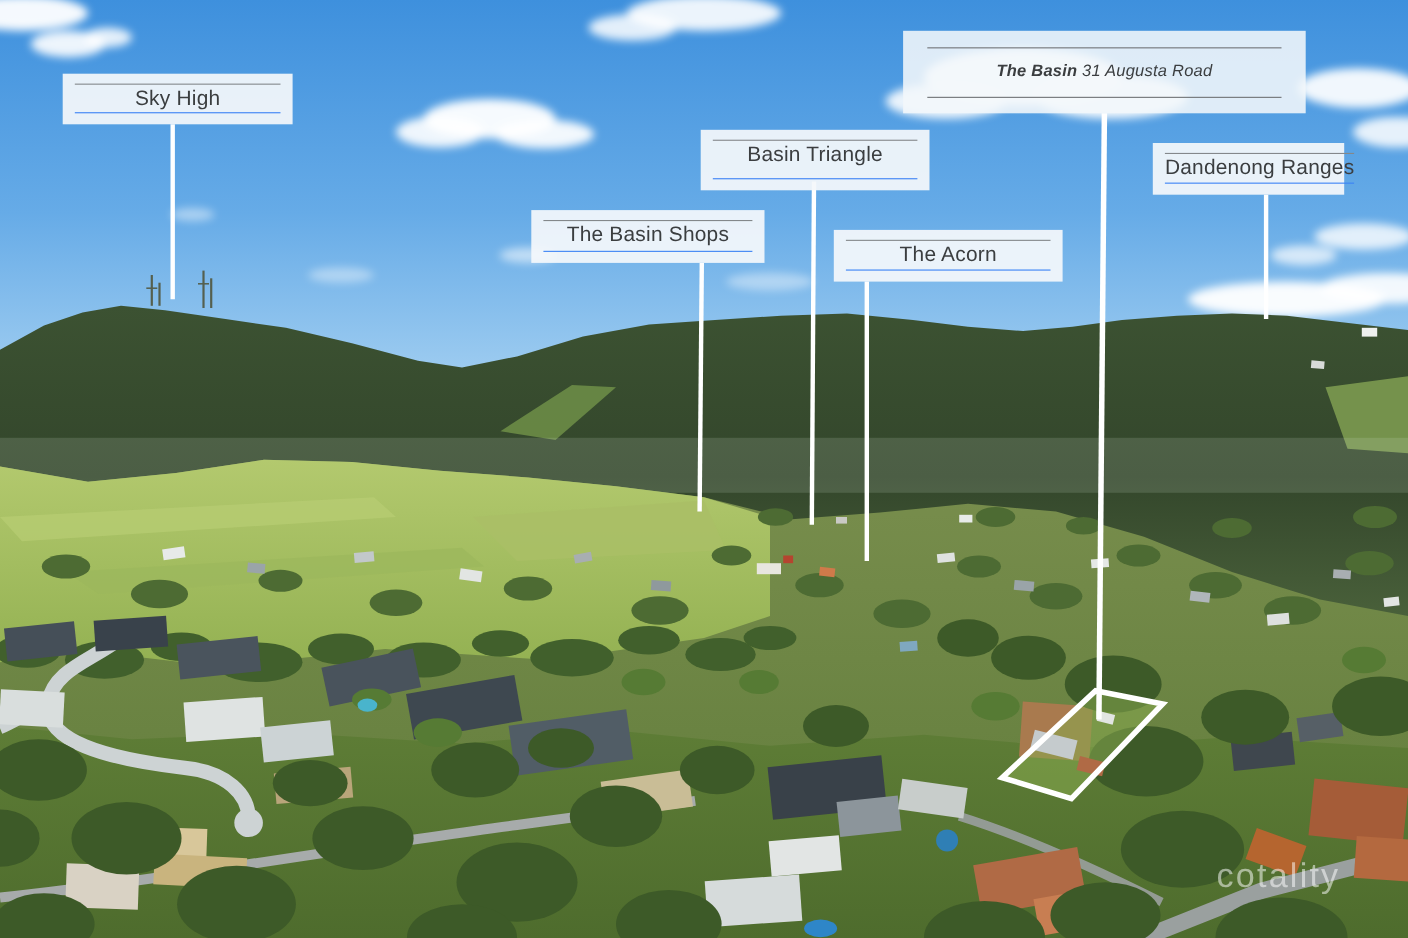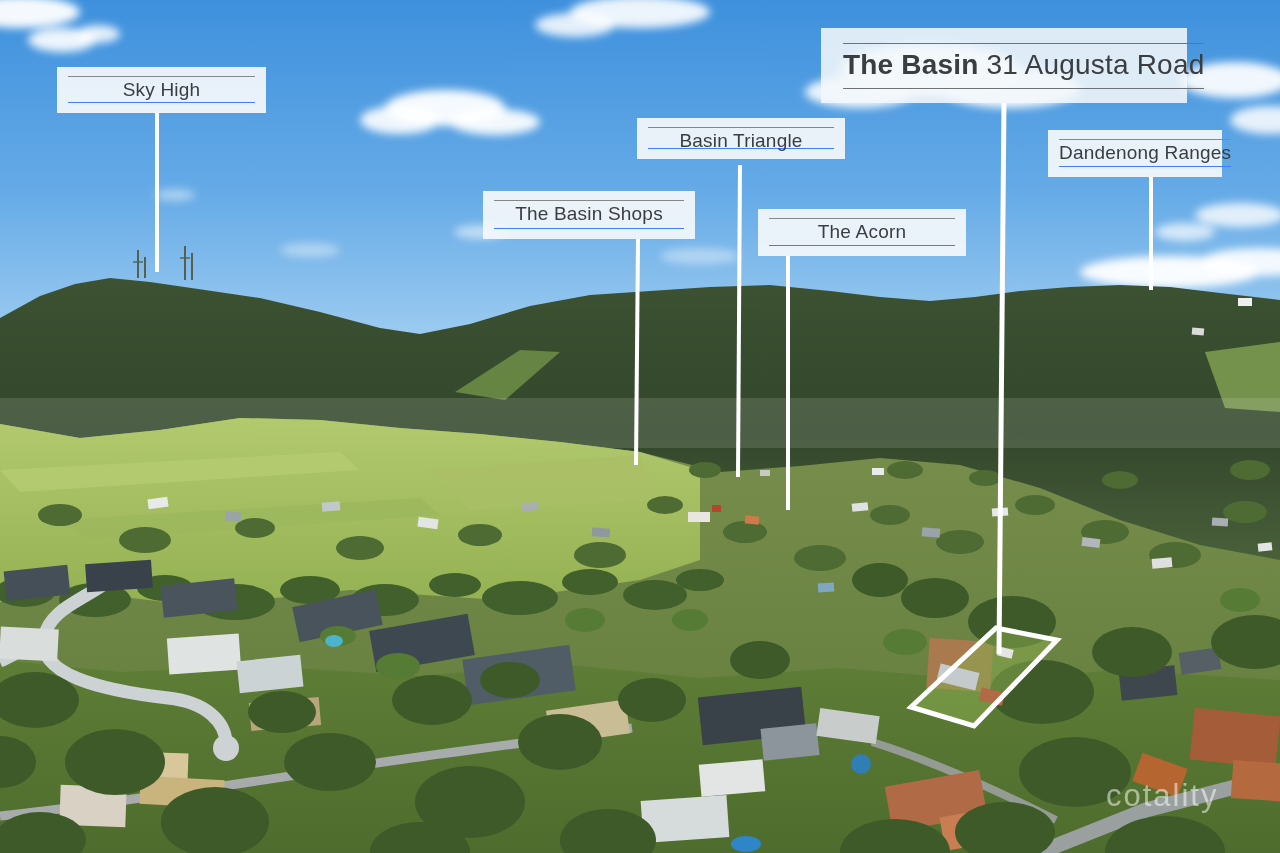--- a/index.html
+++ b/index.html
@@ -8,21 +8,21 @@
   .stage svg.scene,.stage svg.annot{position:absolute;left:0;top:0;}
   
   .callout{position:absolute;background:rgba(244,248,251,0.93);
            box-sizing:border-box;padding:9px 11px 10px;
            display:flex;align-items:stretch;z-index:30;}
   .callout .inner{flex:1;border-top:1px solid #84888b;border-bottom:1px solid #3b82f6;
            text-align:center;padding:2px 0 3px;font-size:19px;line-height:21px;
            color:#3b3e40;letter-spacing:.2px;white-space:nowrap;}
   .callout.main{padding:15px 22px 14px;background:rgba(243,247,250,0.88);}
   .callout.main .inner{border-top:1px solid #6f7275;border-bottom:1px solid #6f7275;
-           padding:8px 0 9px;font-size:28px;line-height:26px;}
+           padding:8px 0 9px;font-size:15px;line-height:26px;font-style:italic;}
   .callout.main b{font-weight:700;}
   .watermark{position:absolute;left:1106px;top:778px;z-index:25;
            font-size:31px;font-weight:400;letter-spacing:2px;
            color:rgba(255,255,255,0.52);}
 </style>
 </head>
 <body>
 
 <div class="stage">
 
@@ -276,21 +276,21 @@
     </svg>
 
   <div class="callout" id="callout-sky-high" style="left: 57px; top: 67px; width: 209px; height: 46px;">
     <div class="inner">Sky High</div>
   </div>
 
   <div class="callout main" id="callout-property" style="left: 821px; top: 28px; width: 366px; height: 75px;">
     <div class="inner"><b>The Basin</b><span> 31 Augusta Road</span></div>
   </div>
 
-  <div class="callout" id="callout-basin-triangle" style="left: 637px; top: 118px; width: 208px; height: 41px;">
+  <div class="callout" id="callout-basin-triangle" style="left: 637px; top: 118px; width: 208px; height: 55px;">
     <div class="inner">Basin Triangle</div>
   </div>
 
   <div class="callout" id="callout-basin-shops" style="left: 483px; top: 191px; width: 212px; height: 48px;">
     <div class="inner">The Basin Shops</div>
   </div>
 
   <div class="callout" id="callout-acorn" style="left: 758px; top: 209px; width: 208px; height: 47px;">
     <div class="inner">The Acorn</div>
   </div>

